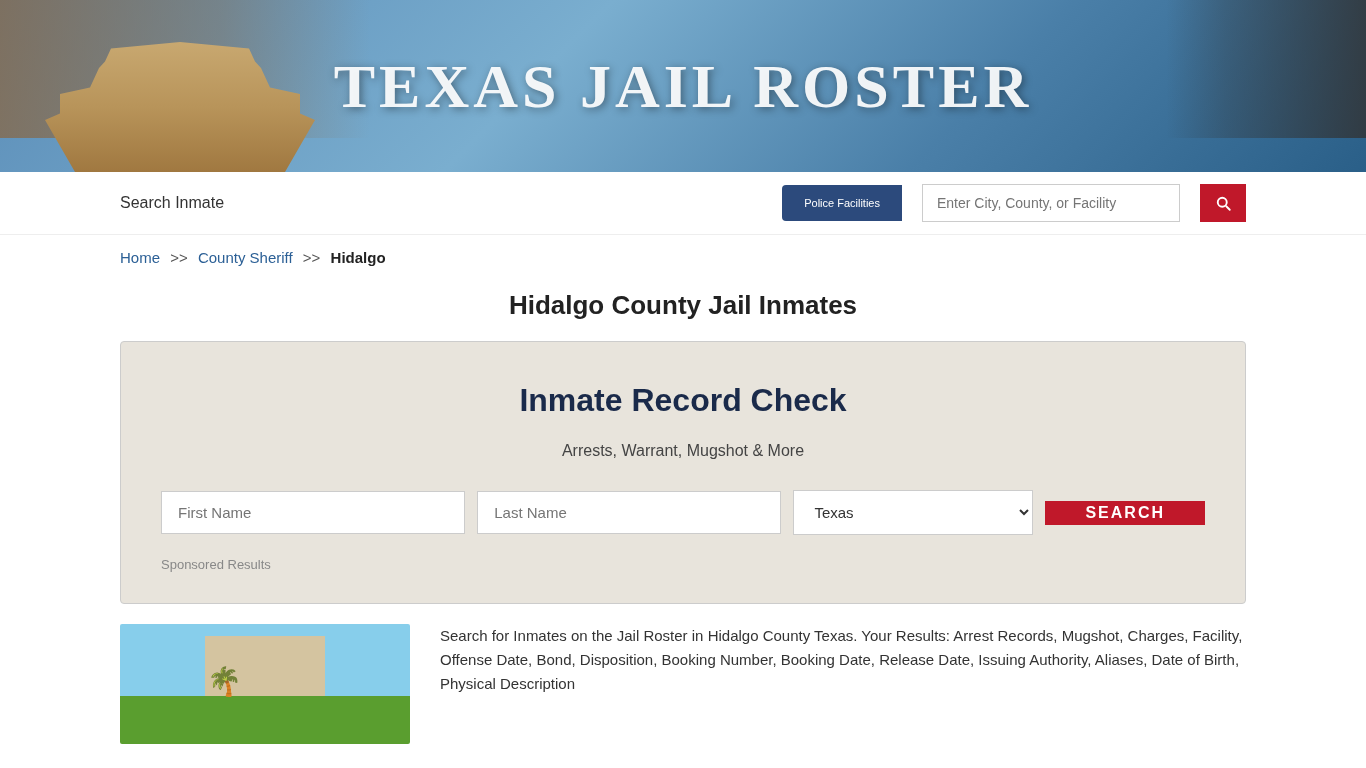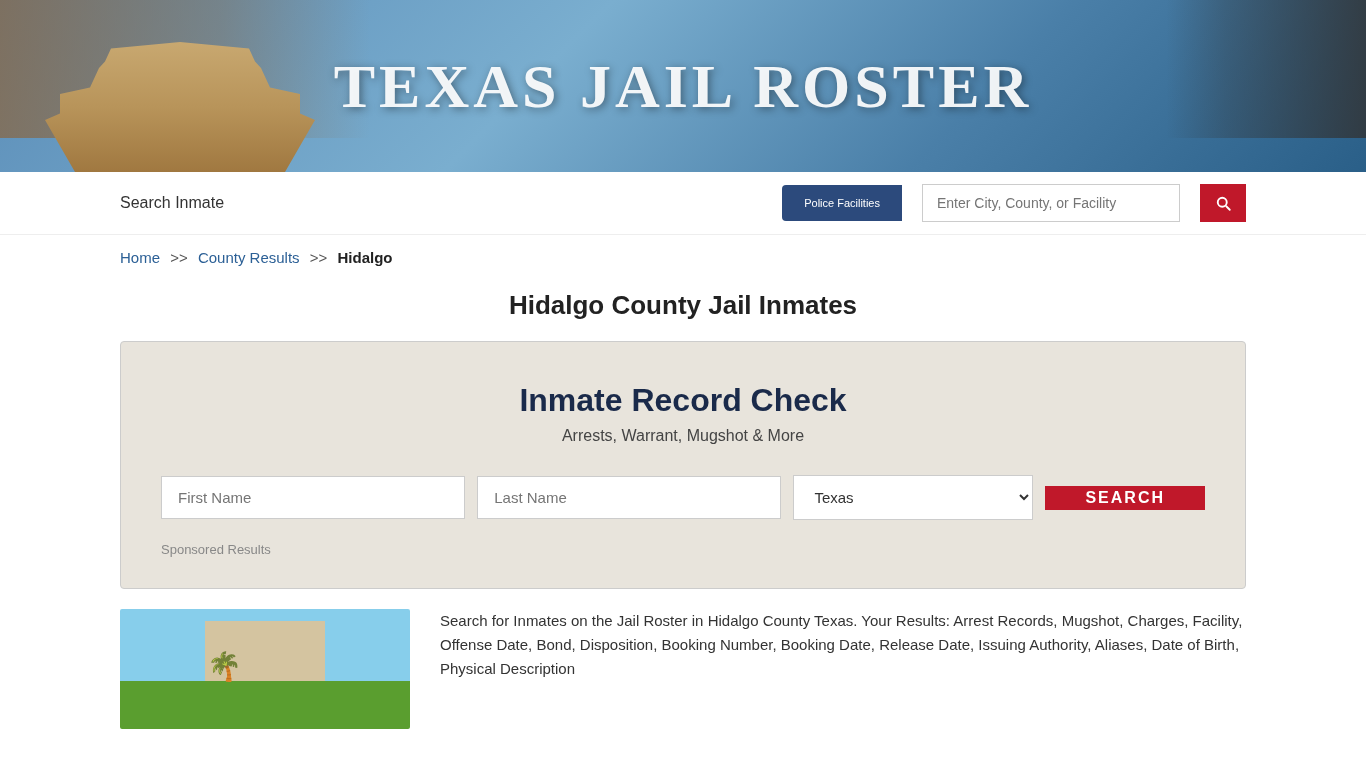--- a/index.html
+++ b/index.html
@@ -155,21 +155,21 @@
       border: 1px solid #ccc;
       border-radius: 4px;
       padding: 40px 40px 30px 40px;
     }
     #record-check-box h2 {
       text-align: center;
       font-size: 32px;
       font-weight: bold;
       color: #1a2a4a;
       font-family: Arial, sans-serif;
-      margin-bottom: 8px;
+      margin-bottom: 23px;
     }
     #record-check-box .subtitle {
       text-align: center;
       font-size: 16px;
       color: #444;
       font-family: Arial, sans-serif;
       margin-bottom: 30px;
     }
     #record-check-box .form-row {
       display: flex;
@@ -273,21 +273,21 @@
   <button class="search-icon-btn">
     <svg viewBox="0 0 24 24" xmlns="http://www.w3.org/2000/svg">
       <path d="M21 21l-4.35-4.35M17 11A6 6 0 1 1 5 11a6 6 0 0 1 12 0z" stroke="white" stroke-width="2.5" fill="none" stroke-linecap="round"></path>
     </svg>
   </button>
 </div>
 
 <div id="breadcrumb">
   <a href="#">Home</a>
   <span class="sep">&gt;&gt;</span>
-  <a href="#">County Results</a>
+  <a href="#">County Sheriff</a>
   <span class="sep">&gt;&gt;</span>
   <span class="current">Hidalgo</span>
 </div>
 
 <div id="page-title-section">
   <h1>Hidalgo County Jail Inmates</h1>
 </div>
 
 <div id="record-check-box">
   <h2>Inmate Record Check</h2>

